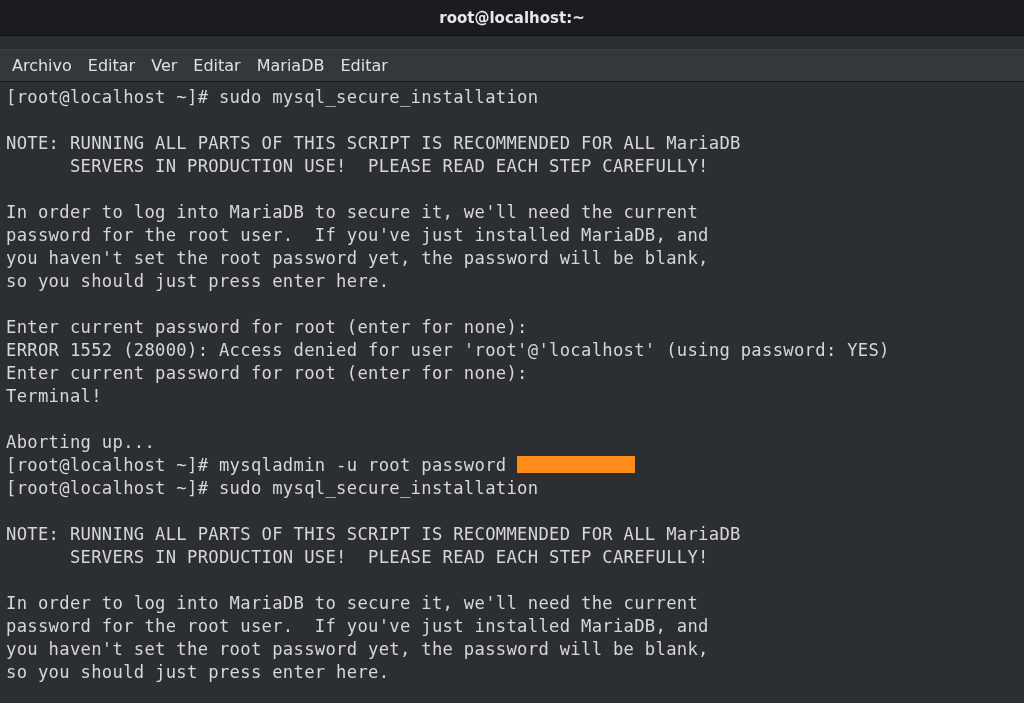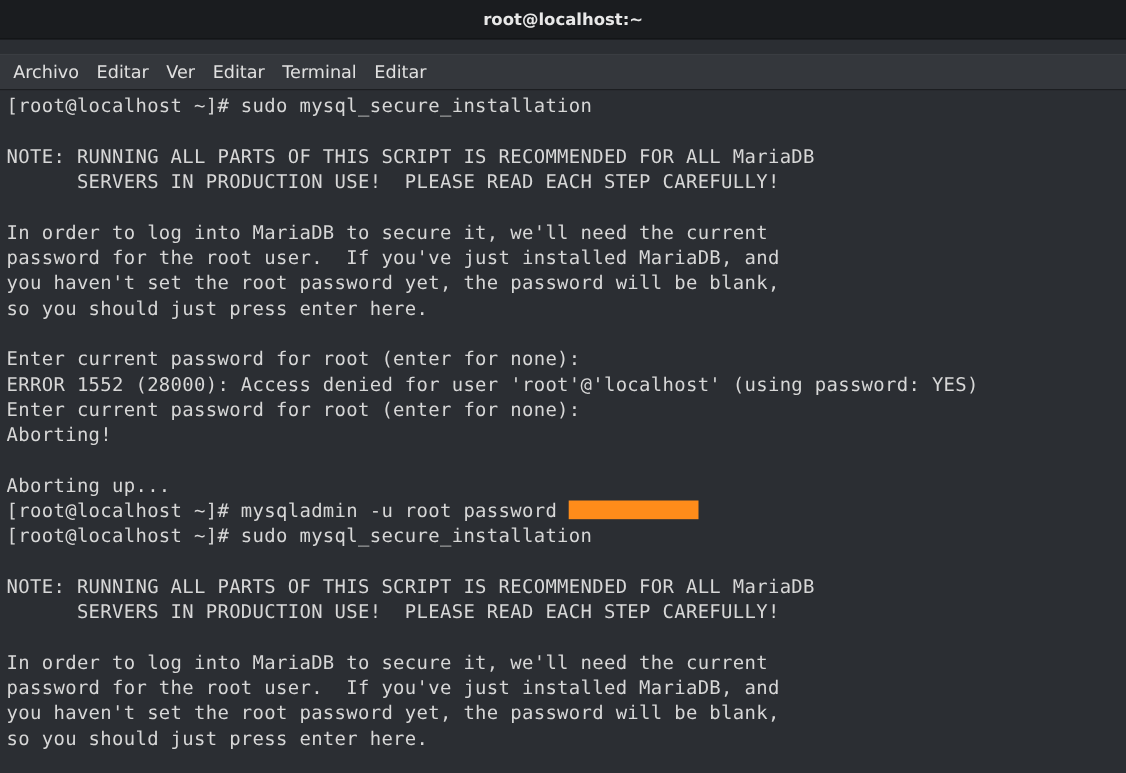--- a/index.html
+++ b/index.html
@@ -63,38 +63,38 @@
 <div class="titlebar">
   <span>root@localhost:~</span>
 </div>
 <div class="sep"></div>
 
 <div class="menubar">
   <span>Archivo</span>
   <span>Editar</span>
   <span>Ver</span>
   <span>Editar</span>
-  <span>Terminal</span>
+  <span>MariaDB</span>
   <span>Editar</span>
 </div>
 
 <div class="terminal"><span>[root@localhost ~]# sudo mysql_secure_installation</span>
 <span></span>
 <span>NOTE: RUNNING ALL PARTS OF THIS SCRIPT IS RECOMMENDED FOR ALL MariaDB</span>
 <span>      SERVERS IN PRODUCTION USE!  PLEASE READ EACH STEP CAREFULLY!</span>
 <span></span>
 <span>In order to log into MariaDB to secure it, we'll need the current</span>
 <span>password for the root user.  If you've just installed MariaDB, and</span>
 <span>you haven't set the root password yet, the password will be blank,</span>
 <span>so you should just press enter here.</span>
 <span></span>
 <span>Enter current password for root (enter for none):</span>
 <span>ERROR 1552 (28000): Access denied for user 'root'@'localhost' (using password: YES)</span>
 <span>Enter current password for root (enter for none):</span>
-<span>Aborting!</span>
+<span>Terminal!</span>
 <span></span>
 <span>Aborting up...</span>
 <span>[root@localhost ~]# mysqladmin -u root password </span><span class="redact"></span>
 <span>[root@localhost ~]# sudo mysql_secure_installation</span>
 <span></span>
 <span>NOTE: RUNNING ALL PARTS OF THIS SCRIPT IS RECOMMENDED FOR ALL MariaDB</span>
 <span>      SERVERS IN PRODUCTION USE!  PLEASE READ EACH STEP CAREFULLY!</span>
 <span></span>
 <span>In order to log into MariaDB to secure it, we'll need the current</span>
 <span>password for the root user.  If you've just installed MariaDB, and</span>

